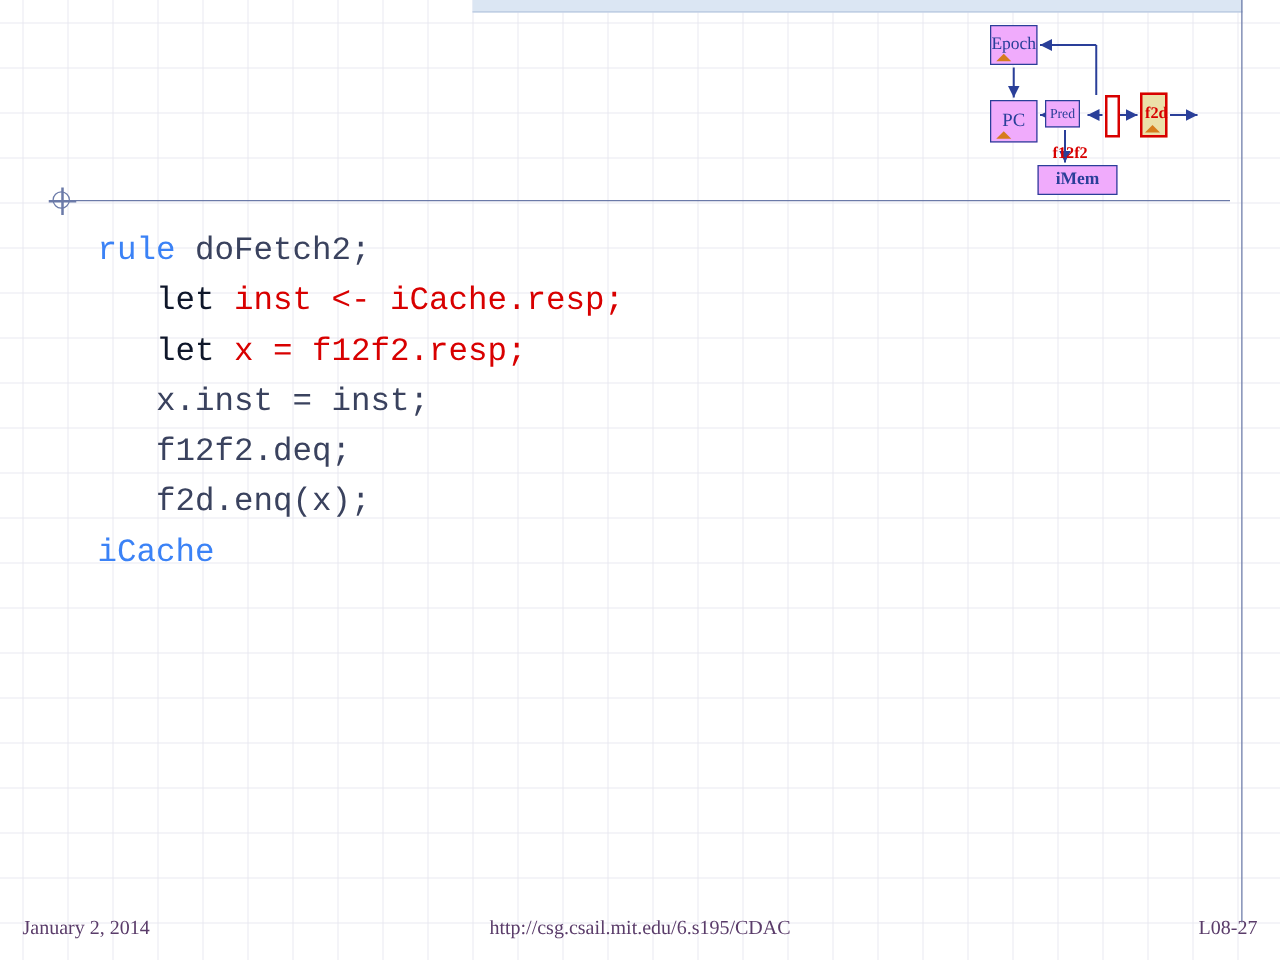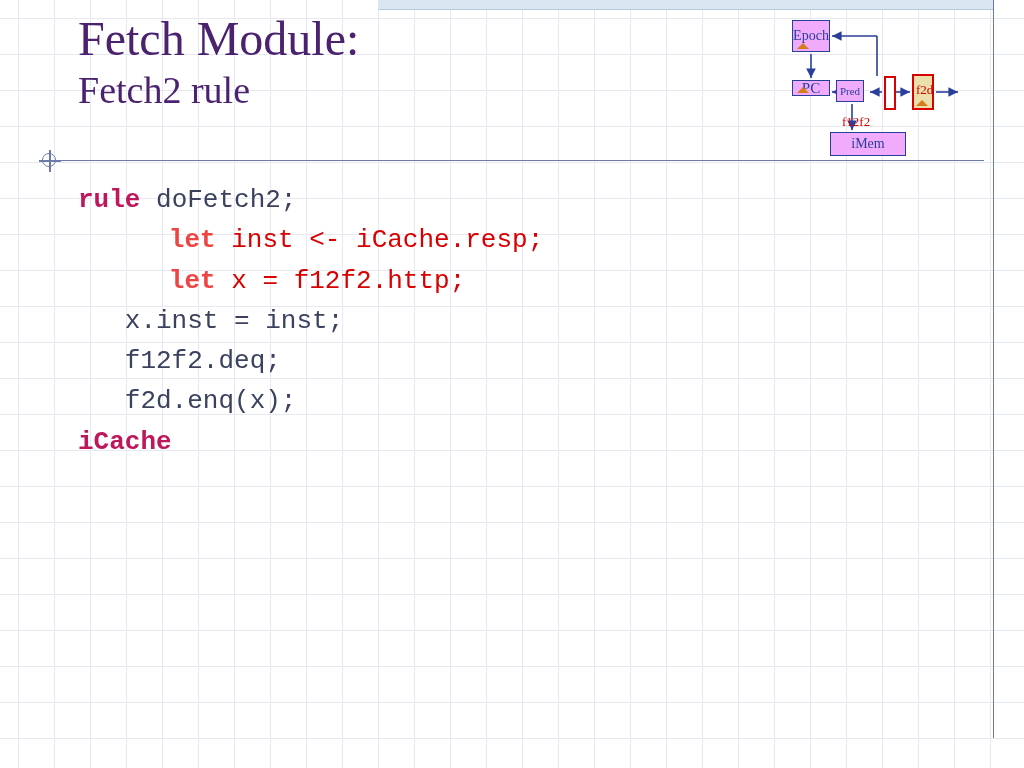--- a/index.html
+++ b/index.html
@@ -57,22 +57,22 @@
     background: #6b7aa8;
   }
   .code {
     position: absolute; left: 78px; top: 180px;
     font-family: "Courier New", monospace;
     font-size: 26px;
     color: #3a425e;
     line-height: 1.55;
     white-space: pre;
   }
-  .code .kw { color: #be185d; font-weight: bold; }
-  .code .let { color: #ef4444; font-weight: bold; margin-left: 44px; }
+  .code .kw { color: #3b82f6; font-weight: normal; }
+  .code .let { color: #0f172a; font-weight: normal; }
   .code .r1 { color: #d80000; text-align: center; }
   .footer {
     position: absolute; bottom: 10px; left: 0; right: 0; height: 24px;
     font-family: Georgia, serif;
     font-size: 16px;
     color: #5a3c6a;
   }
   .footer .date { position: absolute; left: 18px; }
   .footer .url  { position: absolute; left: 0; right: 0; text-align: center; }
   .footer .pg   { position: absolute; right: 18px; }
@@ -83,62 +83,58 @@
     position: absolute;
     background: #f0abfc;
     border: 1.5px solid #2a3f99;
     font-family: Georgia, serif;
     font-size: 14px;
     color: #2a3f99;
     text-align: center;
     display: flex; align-items: center; justify-content: center;
   }
   .dbox.epoch { left: 10px; top: 0; width: 38px; height: 32px; }
-  .dbox.pc    { left: 10px; top: 60px; width: 38px; height: 16px; font-size: 15px; }
+  .dbox.pc    { left: 10px; top: 60px; width: 38px; height: 34px; font-size: 15px; }
   .dbox.pred  { left: 54px; top: 60px; width: 28px; height: 22px; font-size: 11px; border-color: #2a3f99; }
-  .dbox.imem  { left: 48px; top: 112px; width: 76px; height: 24px; font-size: 14px; }
+  .dbox.imem  { left: 48px; top: 112px; width: 64px; height: 24px; font-size: 14px; font-weight: bold; }
   .reg-chevron {
     position: absolute; left: 4px; bottom: 2px;
     width: 0; height: 0;
     border-left: 6px solid transparent;
     border-right: 6px solid transparent;
     border-bottom: 6px solid #d67c1c;
   }
   .fifo {
     position: absolute;
     border: 2px solid #d80000;
     background: #fff;
     width: 12px;
   }
   .fifo.f12f2 { left: 102px; top: 56px; height: 34px; }
   .fifo.f2d   { left: 130px; top: 54px; width: 22px; height: 36px; background:#ebe0a9; }
   .fifo.f2d .reg-chevron { left: 2px; bottom: 2px; border-bottom-color:#d67c1c; }
-  .flabel { position: absolute; font-family: Georgia, serif; font-size: 13px; color: #d80000; }
+  .flabel { position: absolute; font-family: Georgia, serif; font-size: 13px; color: #d80000; font-weight: bold; }
   .flabel.l1 { left: 36px; top: 94px; margin-left: 24px; }
   .flabel.l2 { left: 134px; top: 62px; }
 
   svg.arrows { position: absolute; left: 0; top: 0; width: 210px; height: 140px; overflow: visible; }
 </style>
 </head>
 <body>
 
 <div class="slide">
   <div class="topbar"></div>
   <div class="right-edge"></div>
 
-  <div class="title-block">
-    <div class="title-main">Fetch Module:</div>
-    <div class="title-sub">Fetch2 rule</div>
-  </div>
   <div class="title-rule"></div>
   <div class="title-bullet"></div>
 
   <div class="code"><span class="kw">rule</span><span> doFetch2;</span>
    <span class="let">let</span><span class="r1"> inst &lt;- iCache.resp;</span>
-   <span class="let">let</span><span class="r1"> x = f12f2.http;</span>
+   <span class="let">let</span><span class="r1"> x = f12f2.resp;</span>
    <span>x.inst = inst;</span>
    <span>f12f2.deq;</span>
    <span>f2d.enq(x);</span>
 <span class="kw">iCache</span></div>
 
   <div class="diagram">
     <svg class="arrows">
       <defs>
         <marker id="ah" markerWidth="8" markerHeight="8" refX="6" refY="3" orient="auto">
           <path d="M0,0 L6,3 L0,6 Z" fill="#2a3f99"></path>
@@ -176,13 +172,18 @@
       <span>iMem</span>
     </div>
     <div class="fifo f12f2"></div>
     <div class="fifo f2d">
       <span class="reg-chevron"></span>
     </div>
     <div class="flabel l1">f12f2</div>
     <div class="flabel l2">f2d</div>
   </div>
 
+  <div class="footer">
+    <span class="date">January 2, 2014</span>
+    <span class="url">http://csg.csail.mit.edu/6.s195/CDAC</span>
+    <span class="pg">L08-27</span>
+  </div>
 </div>
 
 </body></html>

